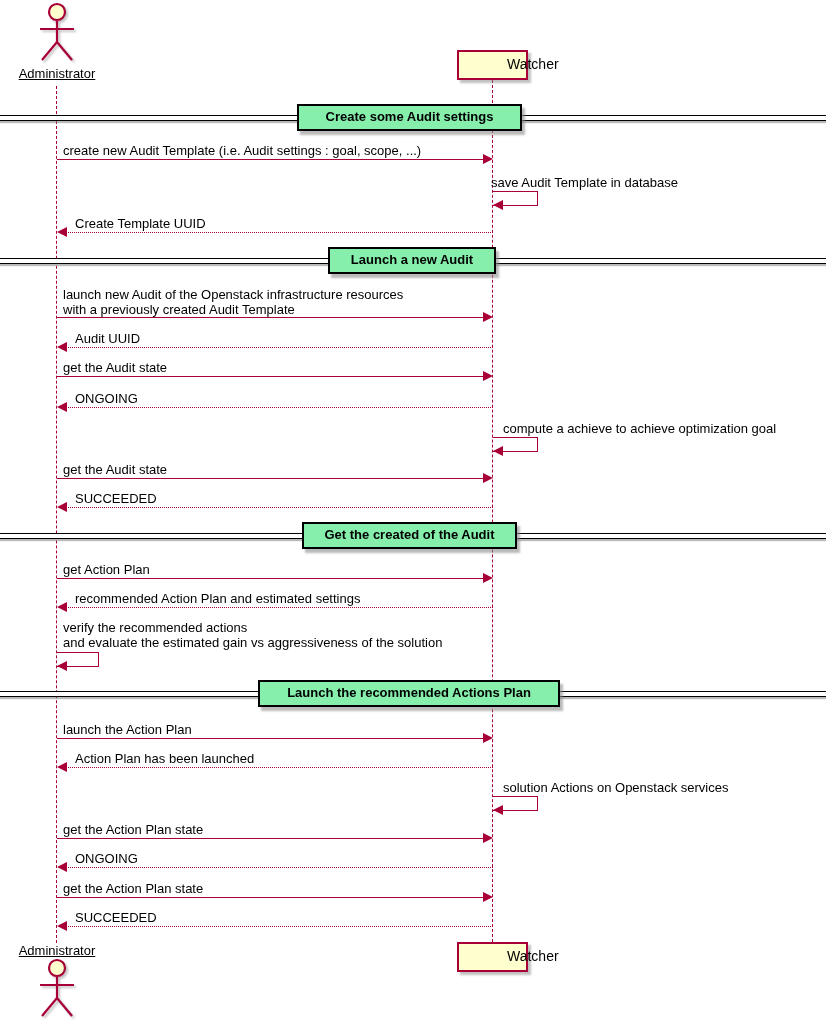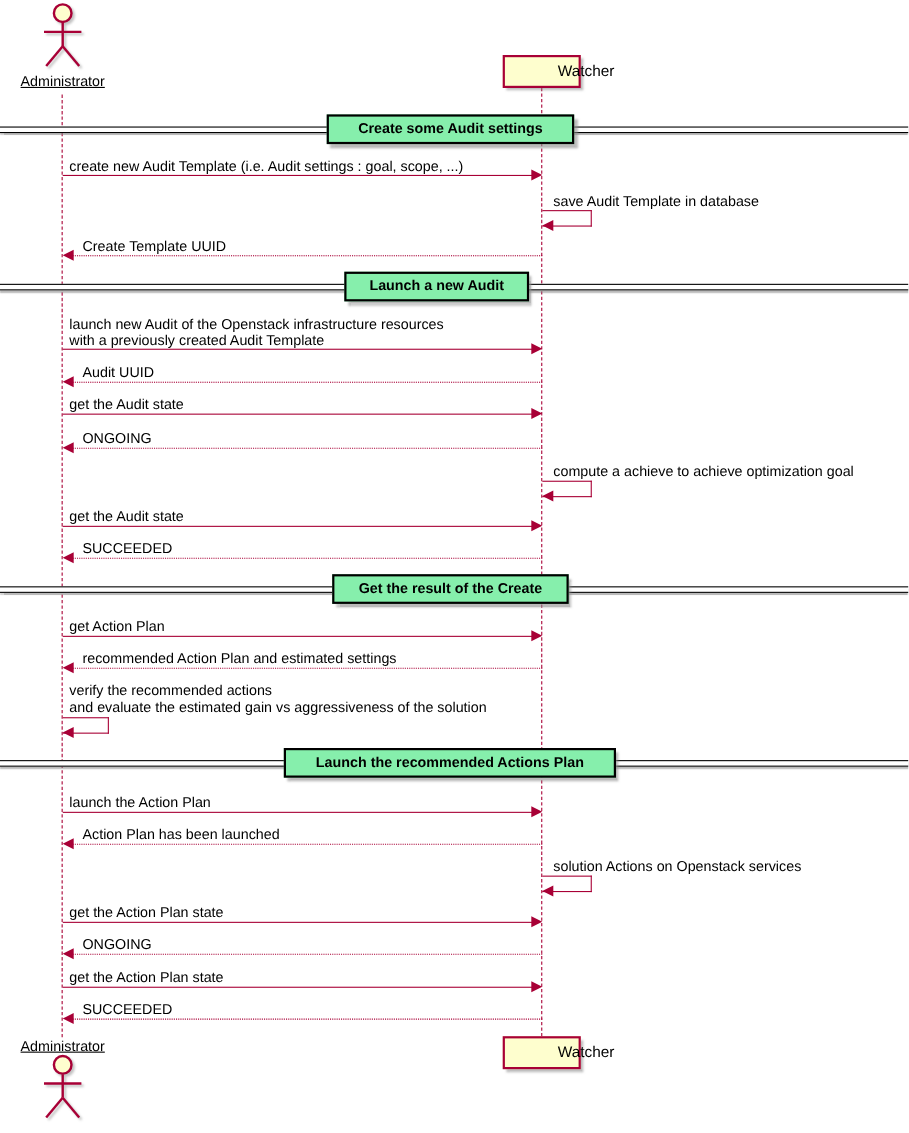--- a/index.html
+++ b/index.html
@@ -34,31 +34,31 @@
 
   <div class="lifeline" style="left:56px;top:86px;height:857px"></div>
   <div class="lifeline" style="left:492px;top:80px;height:862px"></div>
 
   <div class="divline" style="top:115px"></div>
   <div class="divline" style="top:258px"></div>
   <div class="divline" style="top:533px"></div>
   <div class="divline" style="top:691px"></div>
 
   <div class="divbox" style="left:297px;top:104px;width:225px">Create some Audit settings</div>
-  <div class="divbox" style="left:313px;top:247px;width:168px">Launch a new Audit</div>
-  <div class="divbox" style="left:302px;top:522px;width:215px">Get the result of the Create</div>
+  <div class="divbox" style="left:328px;top:247px;width:168px">Launch a new Audit</div>
+  <div class="divbox" style="left:302px;top:522px;width:215px">Get the created of the Audit</div>
   <div class="divbox" style="left:258px;top:680px;width:302px">Launch the recommended Actions Plan</div>
 
   <div>
     <span class="lbl" style="left:63px;top:143px">create new Audit Template (i.e. Audit settings : goal, scope, ...)</span>
     <div class="ln-solid" style="left:57px;top:159px;width:427px"></div>
     <div class="ah-r" style="left:483px;top:154px"></div>
   </div>
   <div>
-    <span class="lbl" style="left:503px;top:175px">save Audit Template in database</span>
+    <span class="lbl" style="left:491px;top:175px">save Audit Template in database</span>
     <div class="selfloop" style="left:493px;top:191px;width:44px"></div>
     <div class="ah-l" style="left:493px;top:200px"></div>
   </div>
   <div>
     <span class="lbl" style="left:75px;top:216px">Create Template UUID</span>
     <div class="ln-dot" style="left:62px;top:232px;width:431px"></div>
     <div class="ah-l" style="left:57px;top:227px"></div>
   </div>
 
   <div>

